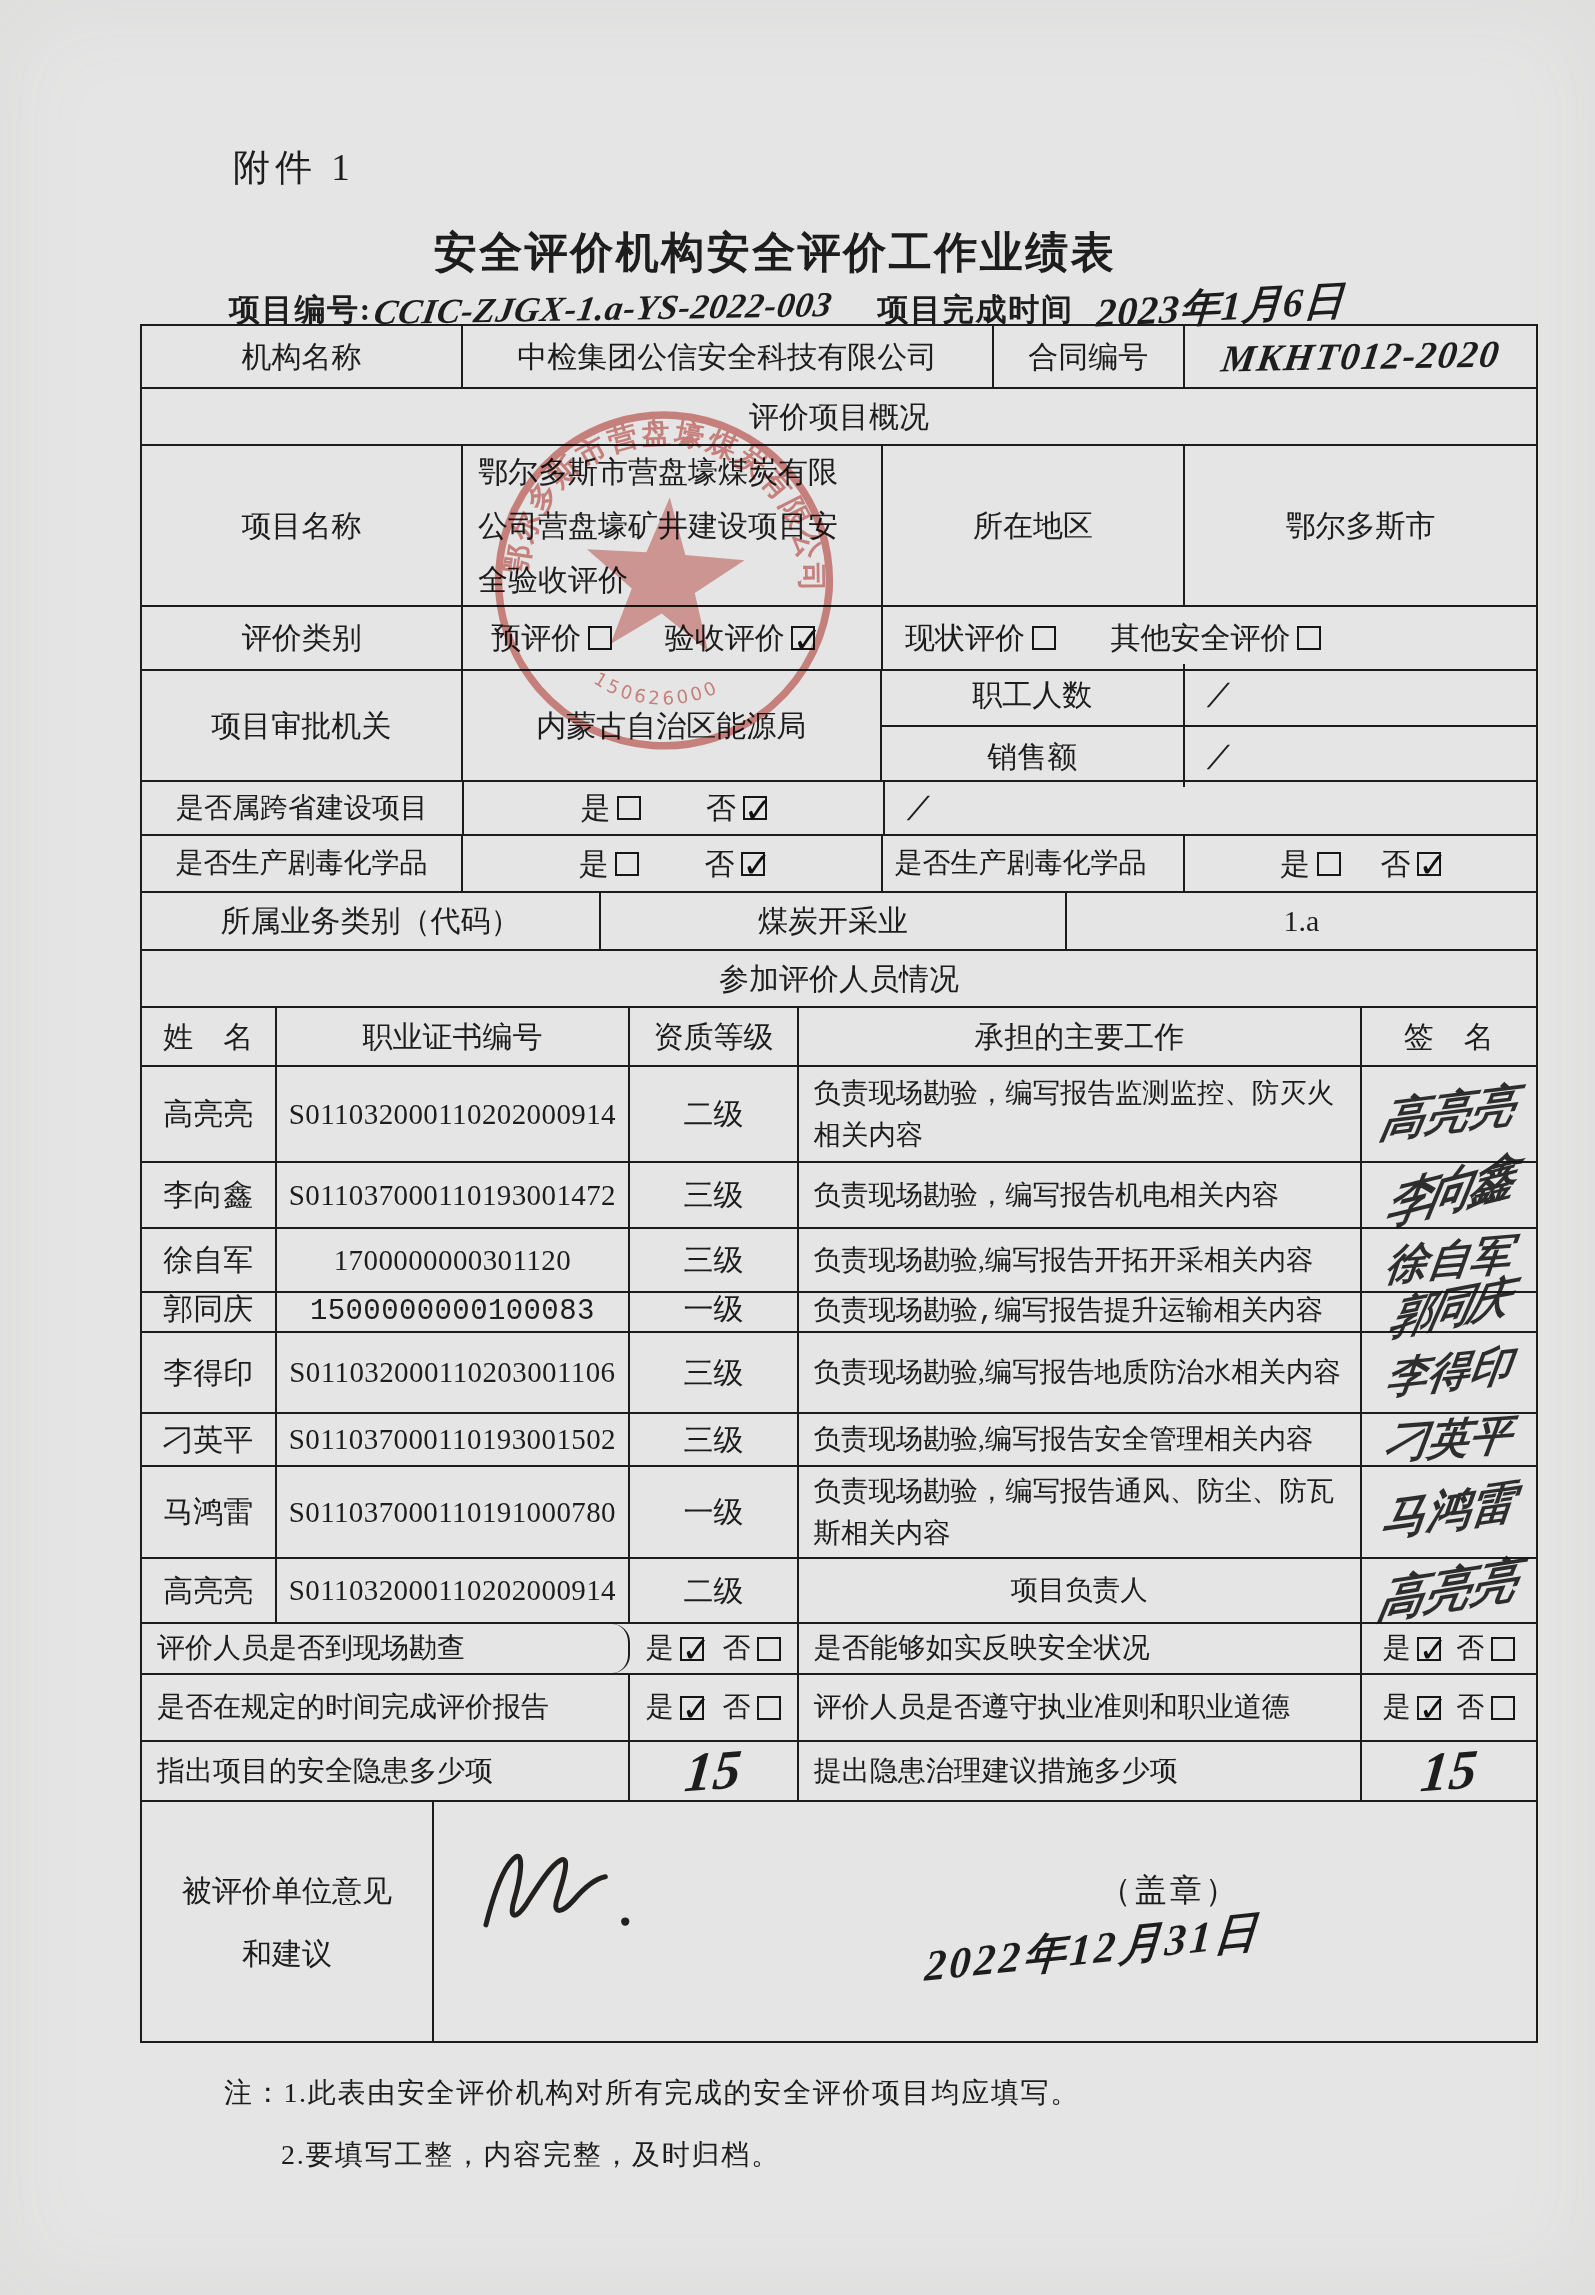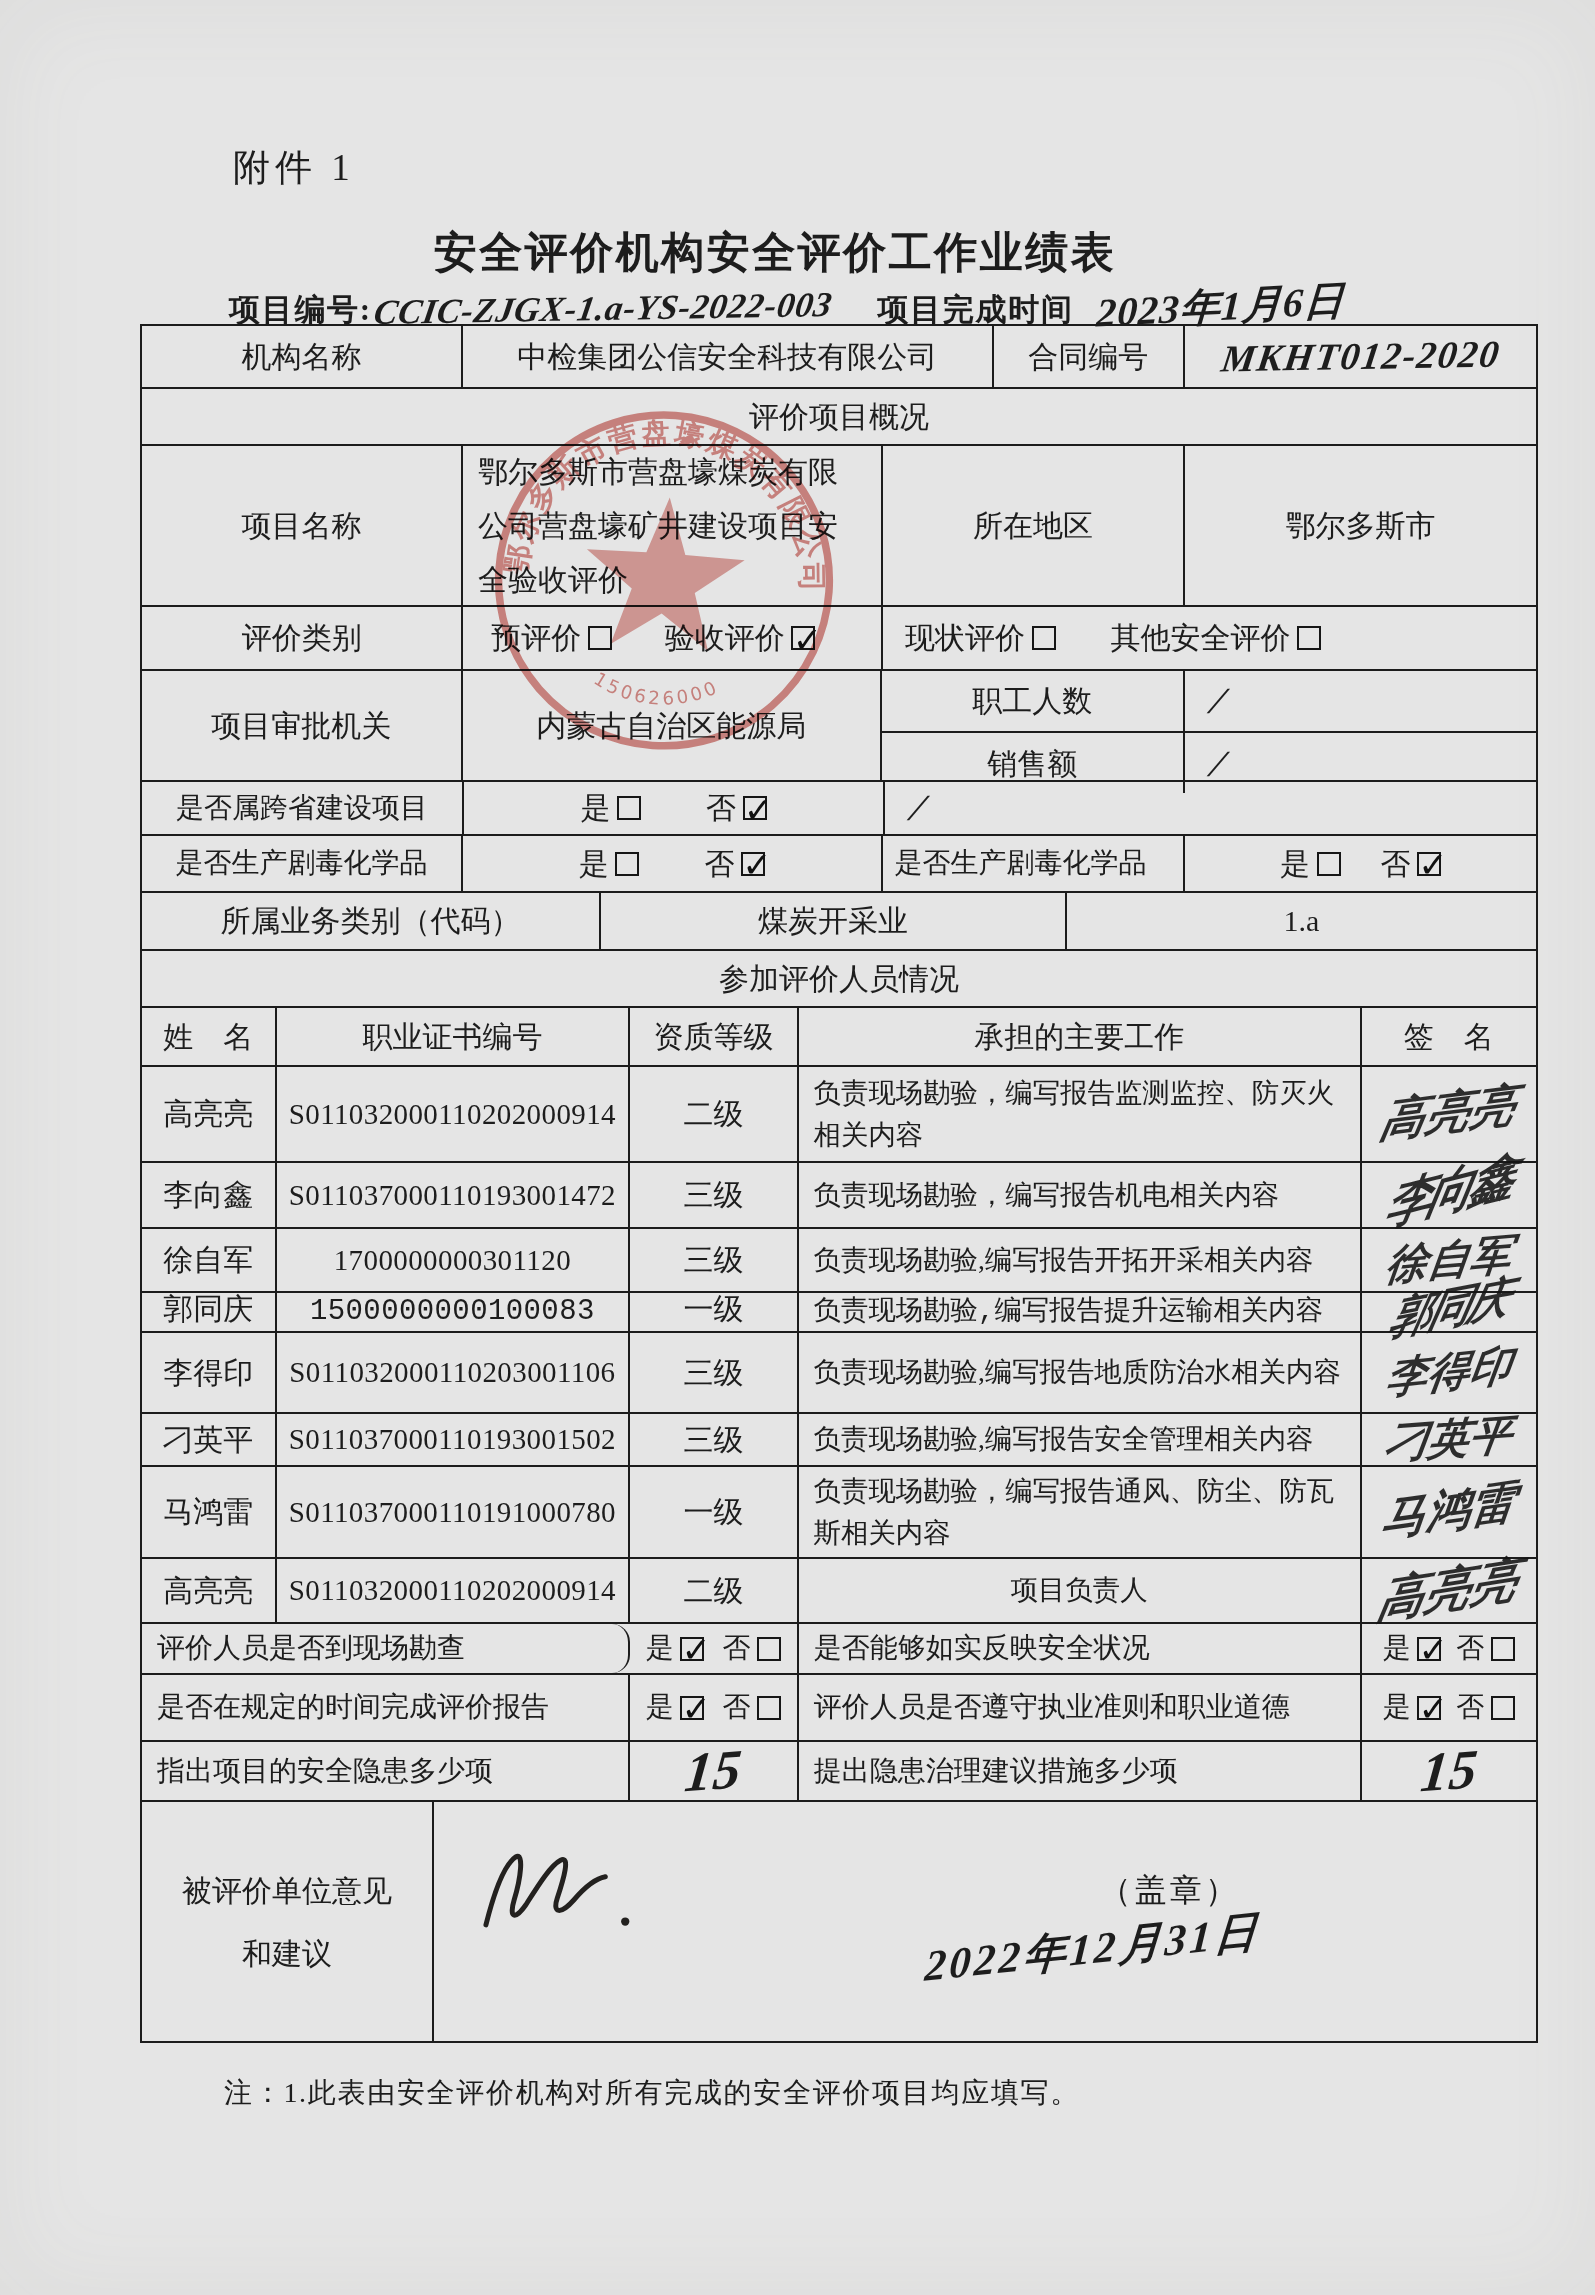--- a/index.html
+++ b/index.html
@@ -128,21 +128,21 @@
         <span class="opt">
             <span>其他安全评价</span>
             <span class="cb"></span>
           </span>
       </div>
     </div>
 
     <div class="row" style="height:111px;">
       <div class="cell" style="width:322px;">项目审批机关</div>
       <div class="cell" style="width:421px;">内蒙古自治区能源局</div>
-      <div class="colgrp" style="width:654px;">
+      <div class="colgrp" style="width:654px;justify-content:center;">
         <div class="subrow">
           <div class="cell" style="width:303px;">职工人数</div>
           <div class="cell leftal" style="width:352px;padding-left:28px;">
               <span class="hw hw-slash">/</span>
             </div>
         </div>
         <div class="subrow">
           <div class="cell" style="width:303px;">销售额</div>
           <div class="cell leftal" style="width:352px;padding-left:28px;">
               <span class="hw hw-slash">/</span>
@@ -370,15 +370,16 @@
     </defs>
     <text font-size="35" font-weight="700" fill="#c64a42" letter-spacing="3" font-family="Liberation Serif, serif">
       <textPath href="#stamp-arc" startOffset="50%" text-anchor="middle">鄂尔多斯市营盘壕煤炭有限公司</textPath>
     </text>
     <text font-size="22" fill="#c64a42" letter-spacing="4" font-family="DejaVu Sans, sans-serif">
       <textPath href="#stamp-arc-bottom" startOffset="50%" text-anchor="middle">150626000</textPath>
     </text>
   </svg>
 
   <div class="note1">注：1.此表由安全评价机构对所有完成的安全评价项目均应填写。</div>
+  <div class="note2">2.要填写工整，内容完整，及时归档。</div>
 
 </div>
 
 
 </body></html>

